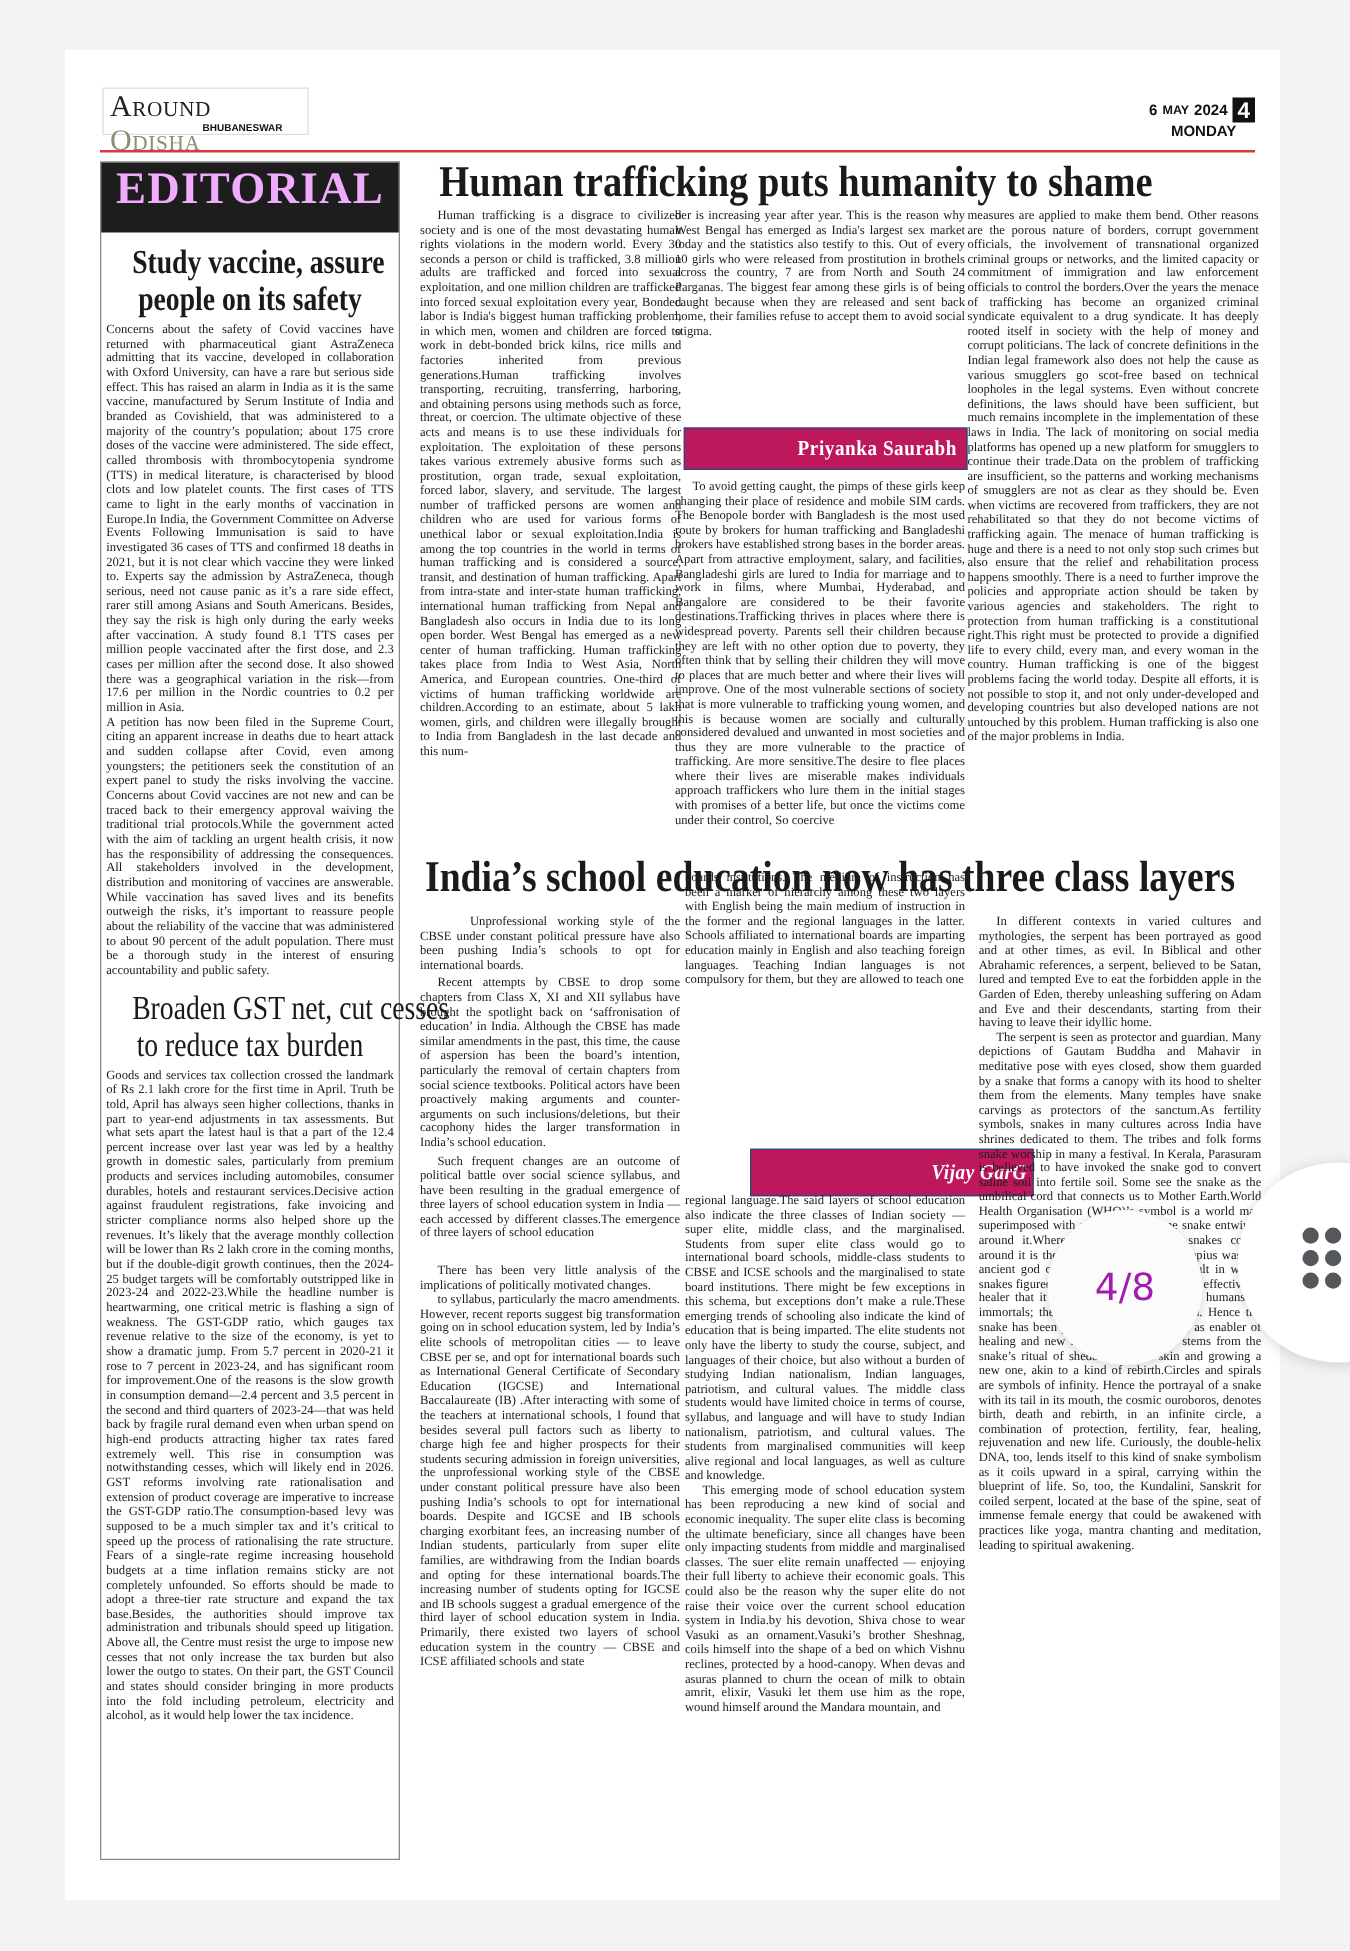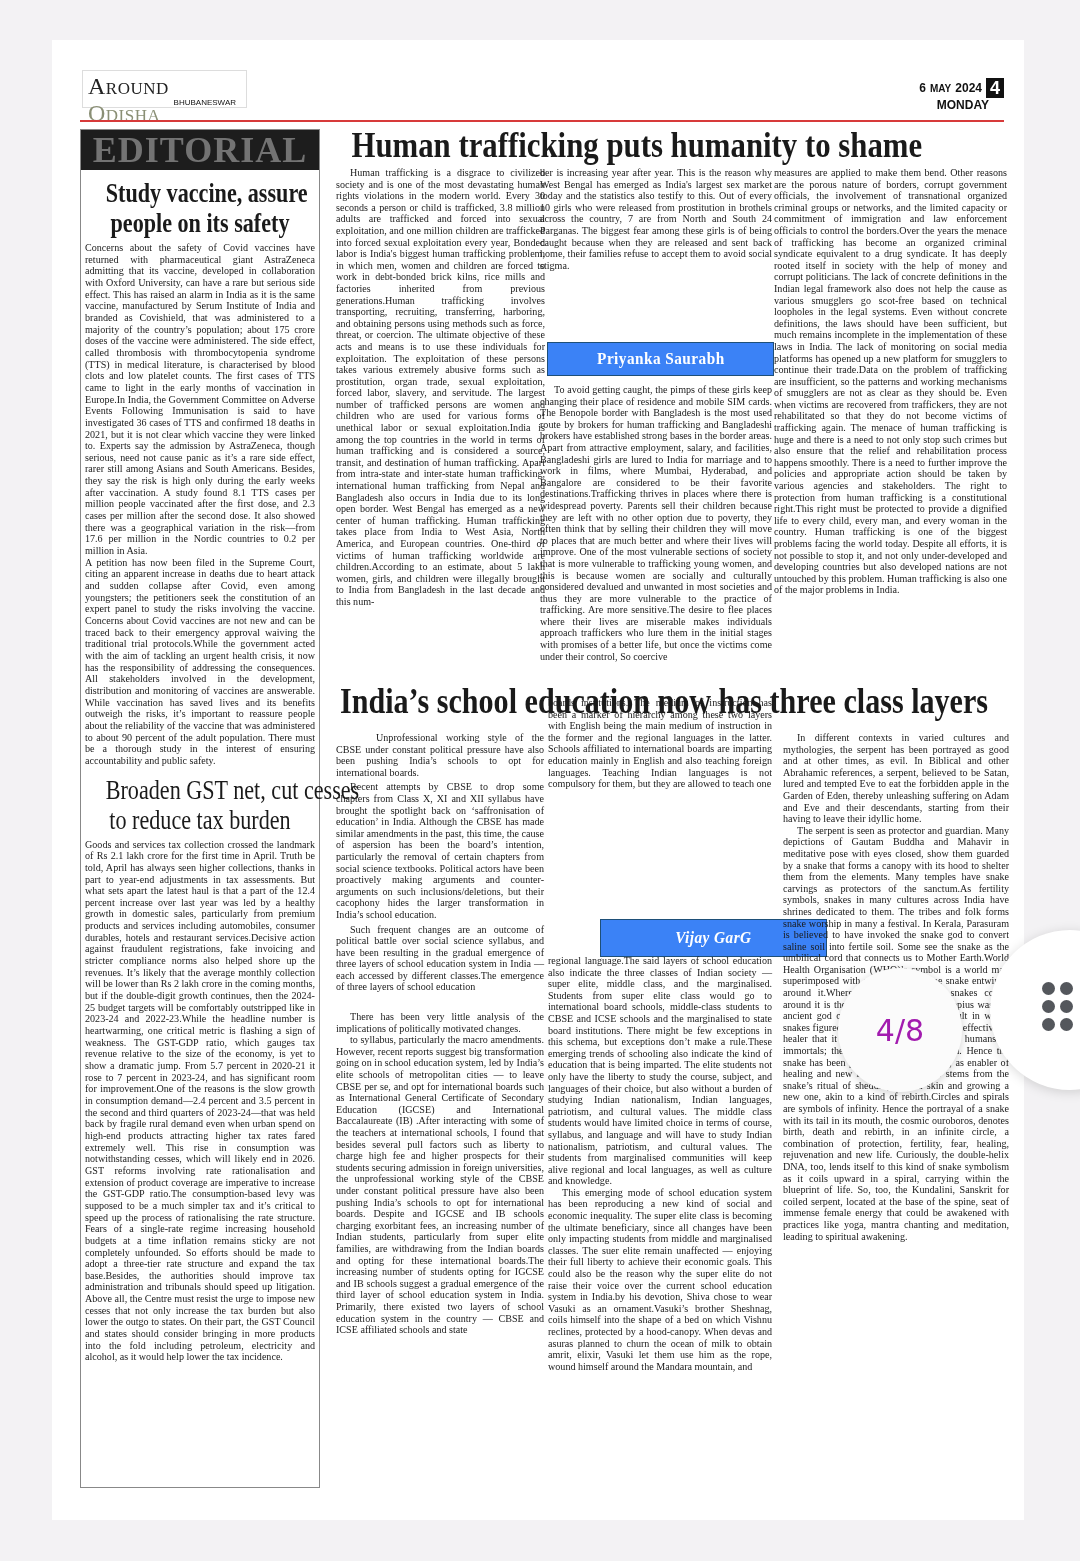--- a/index.html
+++ b/index.html
@@ -8,47 +8,47 @@
 
   .page {
     position: absolute; left: 52px; top: 40px; width: 972px; height: 1480px;
     background: #ffffff;
   }
 
   
   .masthead { position: absolute; left: 30px; top: 30px; width: 165px; height: 38px; border: 1px solid #ddd; }
   .mast-title { position: absolute; left: 5px; top: 2px; font-size: 24px; letter-spacing: 0.5px; color: #222; font-variant: small-caps; }
   .mast-title .odisha { color: #8a8f75; }
-  .mast-sub { position: absolute; right: 10px; bottom: 0px; font-family: "Liberation Sans", sans-serif; font-weight: normal; font-size: 8px; color: #111; }
+  .mast-sub { position: absolute; right: 20px; bottom: 0px; font-family: "Liberation Sans", sans-serif; font-weight: bold; font-size: 8px; color: #111; }
 
   .dateblock { position: absolute; right: 20px; top: 38px; text-align: right; font-family: "Liberation Sans", sans-serif; font-weight: bold; font-size: 12px; color: #111; }
   .dateline { display: flex; align-items: center; justify-content: flex-end; gap: 4px; }
   .pageno { display: inline-block; background: #111; color: #fff; font-size: 18px; line-height: 20px; width: 18px; text-align: center; }
   .day { margin-top: 0px; margin-right: 15px; }
 
   .rule { position: absolute; left: 28px; right: 20px; top: 80px; height: 2px; background: #d73a3a; }
 
   
   .editorial { position: absolute; left: 28px; top: 89px; width: 240px; height: 1359px; border: 1px solid #888; }
-  .ed-banner { background: #1d1d1d; color: #737373; font-weight: bold; font-size: 36px; text-align: center; height: 40px; line-height: 40px; letter-spacing: 1px; }
+  .ed-banner { background: #1d1d1d; color: #f0abfc; font-weight: bold; font-size: 36px; text-align: center; height: 56px; line-height: 40px; letter-spacing: 1px; }
   .ed-head { font-family: "Liberation Serif", serif; font-weight: bold; font-size: 27px; line-height: 30px; text-align: center; margin: 8px 4px 4px; transform: scaleX(0.82); transform-origin: center; white-space: nowrap; }
   .ed-head2 { font-weight: normal; }
   .ed-body { font-size: 10.1px; line-height: 11.65px; text-align: justify; padding: 0 4px; hyphens: auto; }
   .ed-body p { margin: 0; }
 
   
   .head1 { position: absolute; left: 290px; top: 86px; width: 670px; font-weight: bold; font-size: 35px; text-align: center; transform: scaleX(0.88); transform-origin: left; white-space: nowrap; }
   .col { position: absolute; font-size: 10.1px; line-height: 11.6px; text-align: justify; hyphens: auto; }
   .col p { margin: 0; }
   .col p.ind { text-indent: 14px; }
   .col1 { left: 284px; top: 127px; width: 209px; }
   .col2 { left: 488px; top: 127px; width: 232px; }
   .col3 { left: 722px; top: 127px; width: 233px; }
 
-  .byline { position: absolute; background: #3b82f6; border: 1px solid #1e4f78; color: #fff; font-weight: bold; font-size: 17px; text-align: center; letter-spacing: 0.5px; }
+  .byline { position: absolute; background: #be185d; border: 1px solid #1e4f78; color: #fff; font-weight: bold; font-size: 17px; text-align: right; letter-spacing: 0.5px; }
   .by1 { left: 495px; top: 302px; width: 227px; height: 34px; line-height: 32px; }
   .by2 { left: 548px; top: 879px; width: 227px; height: 38px; line-height: 36px; font-style: italic; }
   .byline span { display: inline-block; transform: scaleX(0.9); }
 
   .head2 { position: absolute; left: 288px; top: 642px; width: 680px; font-weight: bold; font-size: 35px; white-space: nowrap; transform: scaleX(0.86); transform-origin: left; }
   .col4 { left: 284px; top: 692px; width: 208px; }
   .col5 { left: 496px; top: 657px; width: 224px; }
   .col5b { left: 496px; top: 876px; width: 224px; }
   .col6 { left: 731px; top: 692px; width: 226px; }
 

